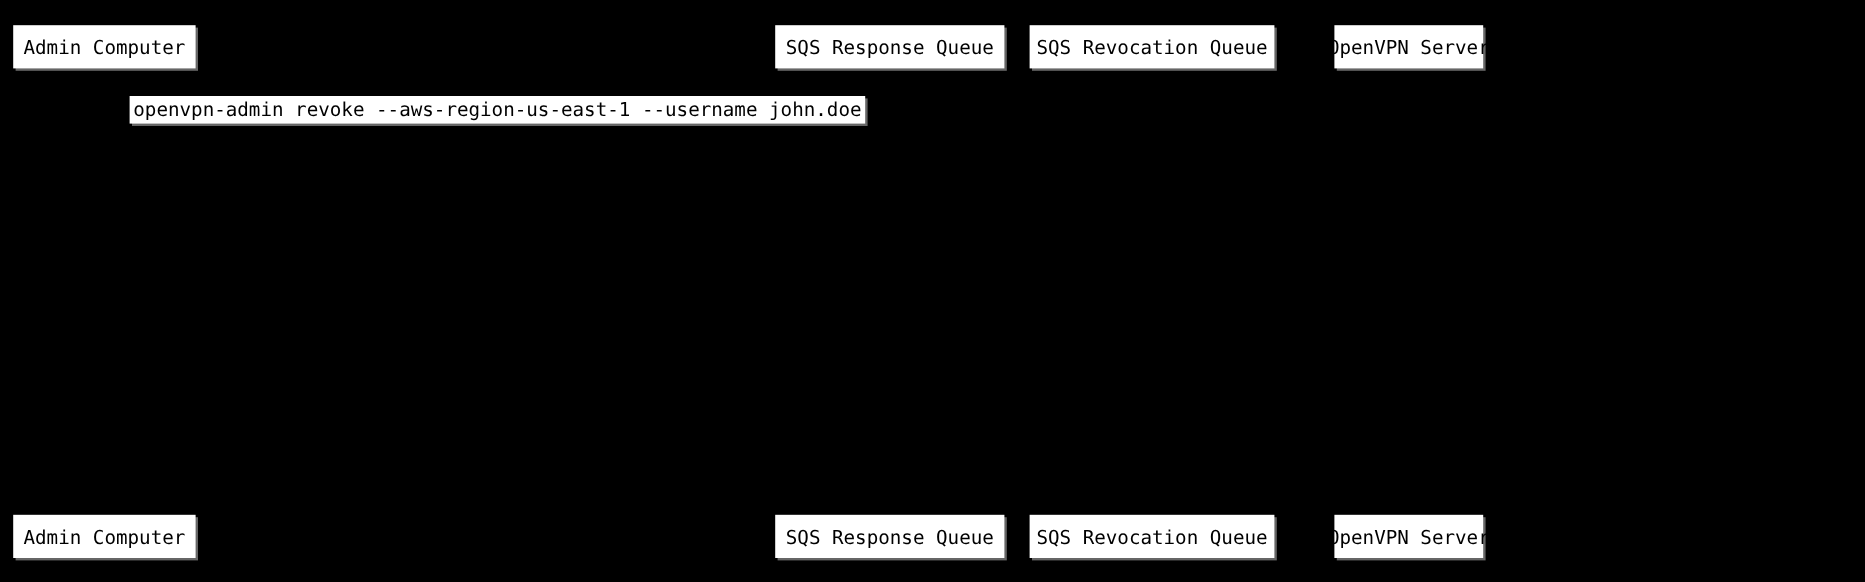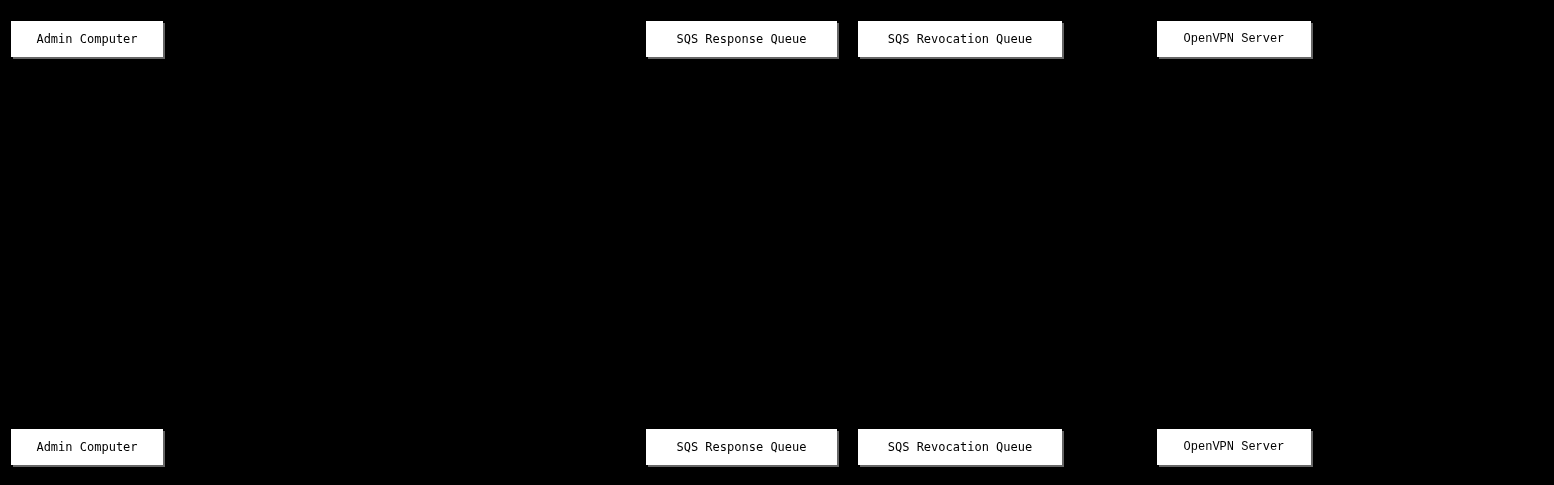--- a/index.html
+++ b/index.html
@@ -13,34 +13,34 @@
     height: 485px;
     background: #000000;
     overflow: hidden;
     font-family: "DejaVu Sans Mono", "Liberation Mono", monospace;
   }
   .pbox {
     position: absolute;
     height: 36px;
     background: #ffffff;
     color: #000000;
-    font-size: 12px;
+    font-size: 16px;
     display: flex;
     align-items: center;
     justify-content: center;
     white-space: nowrap;
     box-shadow: 2px 2px 0 #666666;
     box-sizing: border-box;
   }
   .row-top    { top: 21px; }
   .row-bottom { top: 429px; }
   .p-admin      { left: 11px;   width: 152px; }
   .p-response   { left: 646px;  width: 191px; }
   .p-revocation { left: 858px;  width: 204px; }
-  .p-openvpn    { left: 1157px; width: 154px; font-family: Liberation Mono, monospace; }
+  .p-openvpn    { left: 1112px; width: 124px; }
   .msg {
     position: absolute;
     left: 108px;
     top: 80px;
     width: 613px;
     height: 23px;
     background: #ffffff;
     color: #000000;
     font-size: 16px;
     display: flex;
@@ -71,19 +71,20 @@
   <div class="lifeline ll-admin"></div>
   <div class="lifeline ll-response"></div>
   <div class="lifeline ll-revocation"></div>
   <div class="lifeline ll-openvpn"></div>
 
   <div class="pbox row-top p-admin">Admin Computer</div>
   <div class="pbox row-top p-response">SQS Response Queue</div>
   <div class="pbox row-top p-revocation">SQS Revocation Queue</div>
   <div class="pbox row-top p-openvpn">OpenVPN Server</div>
 
+  <div class="msg">openvpn-admin revoke --aws-region-us-east-1 --username john.doe</div>
 
   <div class="pbox row-bottom p-admin">Admin Computer</div>
   <div class="pbox row-bottom p-response">SQS Response Queue</div>
   <div class="pbox row-bottom p-revocation">SQS Revocation Queue</div>
   <div class="pbox row-bottom p-openvpn">OpenVPN Server</div>
 
 </div>
 
 </body></html>

